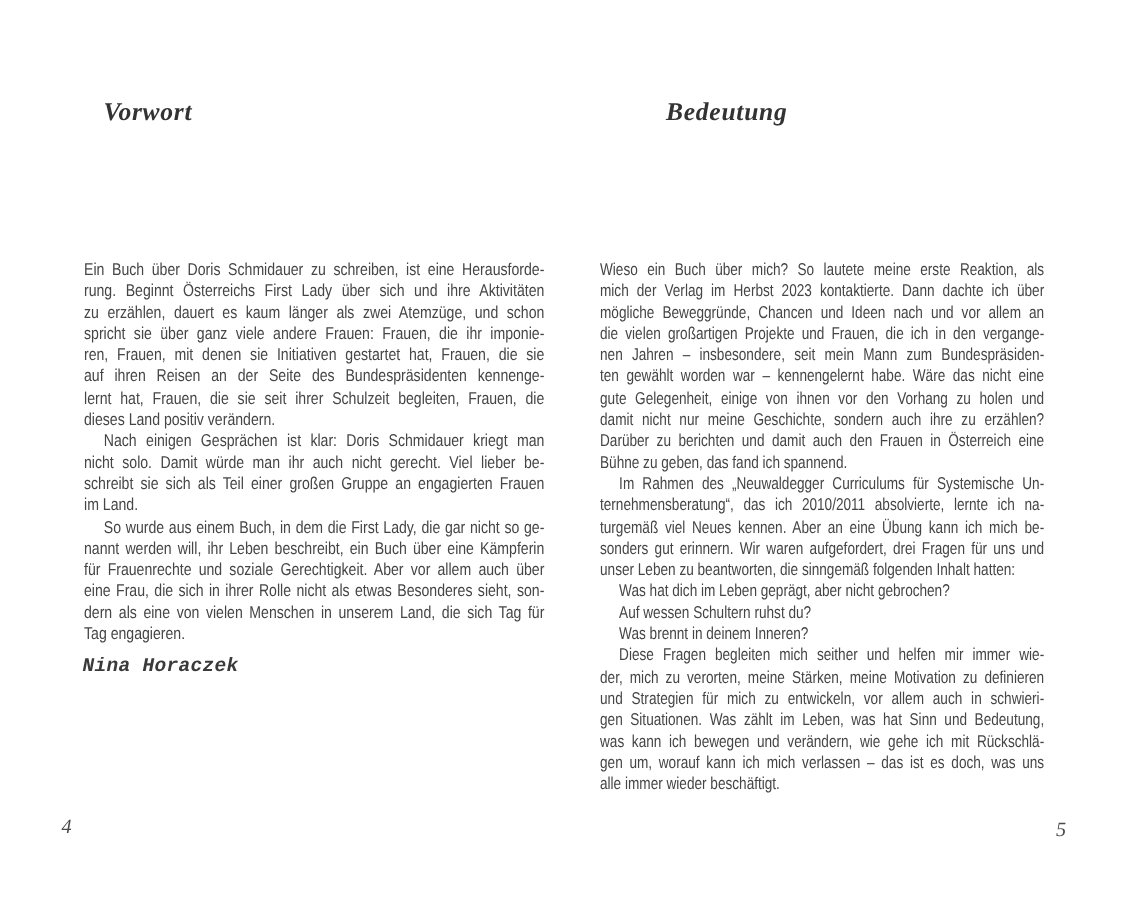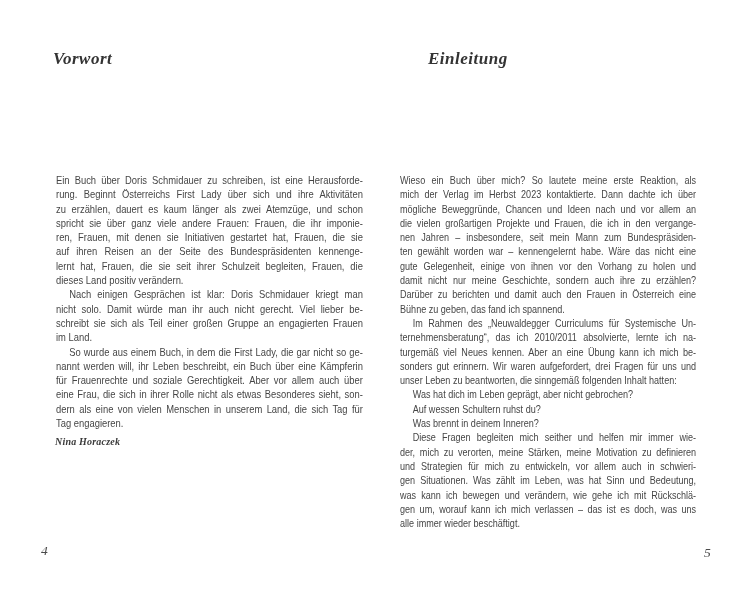--- a/index.html
+++ b/index.html
@@ -11,21 +11,21 @@
   html,body{margin:0;padding:0;background:var(--bg);}
   .spread{
     position:relative;
     width:753px;height:600px;
     background:var(--bg);
     overflow:hidden;
     font-family:"Liberation Sans",sans-serif;
   }
   .chapter-heading{
     position:absolute;
-    margin:0;
+    margin:16px;
     top:49px;
     font-family:"Liberation Serif",serif;
     font-style:italic;
     font-weight:700;
     font-size:17px;
     letter-spacing:0.5px;
     color:var(--heading-text);
   }
   #heading-left{left:53px;}
   #heading-right{left:428px;}
@@ -52,24 +52,24 @@
   .para.indent .line:first-child{text-indent:16px;}
   .line{
     text-align:justify;
     text-align-last:justify;
   }
   .line.last{text-align-last:left;}
 
   .signature{
     position:absolute;
     left:55px;top:436px;
-    font-family:Liberation Serif, serif;
+    font-family:Liberation Mono, monospace;
     font-style:italic;
     font-weight:700;
-    font-size:10px;
+    font-size:13px;
     letter-spacing:0.2px;
     color:#3a3a3a;
   }
   .page-number{
     position:absolute;
     font-family:"Liberation Serif",serif;
     font-style:italic;
     font-size:13.5px;
     color:var(--pagenum-text);
   }
@@ -112,21 +112,21 @@
           </div>
         </div>
     </div>
 
     <div class="signature">Nina Horaczek</div>
 
     <div class="page-number" id="pagenum-left">4</div>
   </section>
 
   <section>
-    <h2 class="chapter-heading" id="heading-right">Einleitung</h2>
+    <h2 class="chapter-heading" id="heading-right">Bedeutung</h2>
 
     <div class="body-block" id="right-body">
       <div class="body-inner" id="right-body-inner">
           <div class="para">
             <div class="line">Wieso ein Buch über mich? So lautete meine erste Reaktion, als</div>
             <div class="line">mich der Verlag im Herbst 2023 kontaktierte. Dann dachte ich über</div>
             <div class="line">mögliche Beweggründe, Chancen und Ideen nach und vor allem an</div>
             <div class="line">die vielen großartigen Projekte und Frauen, die ich in den vergange-</div>
             <div class="line">nen Jahren – insbesondere, seit mein Mann zum Bundespräsiden-</div>
             <div class="line">ten gewählt worden war – kennengelernt habe. Wäre das nicht eine</div>

